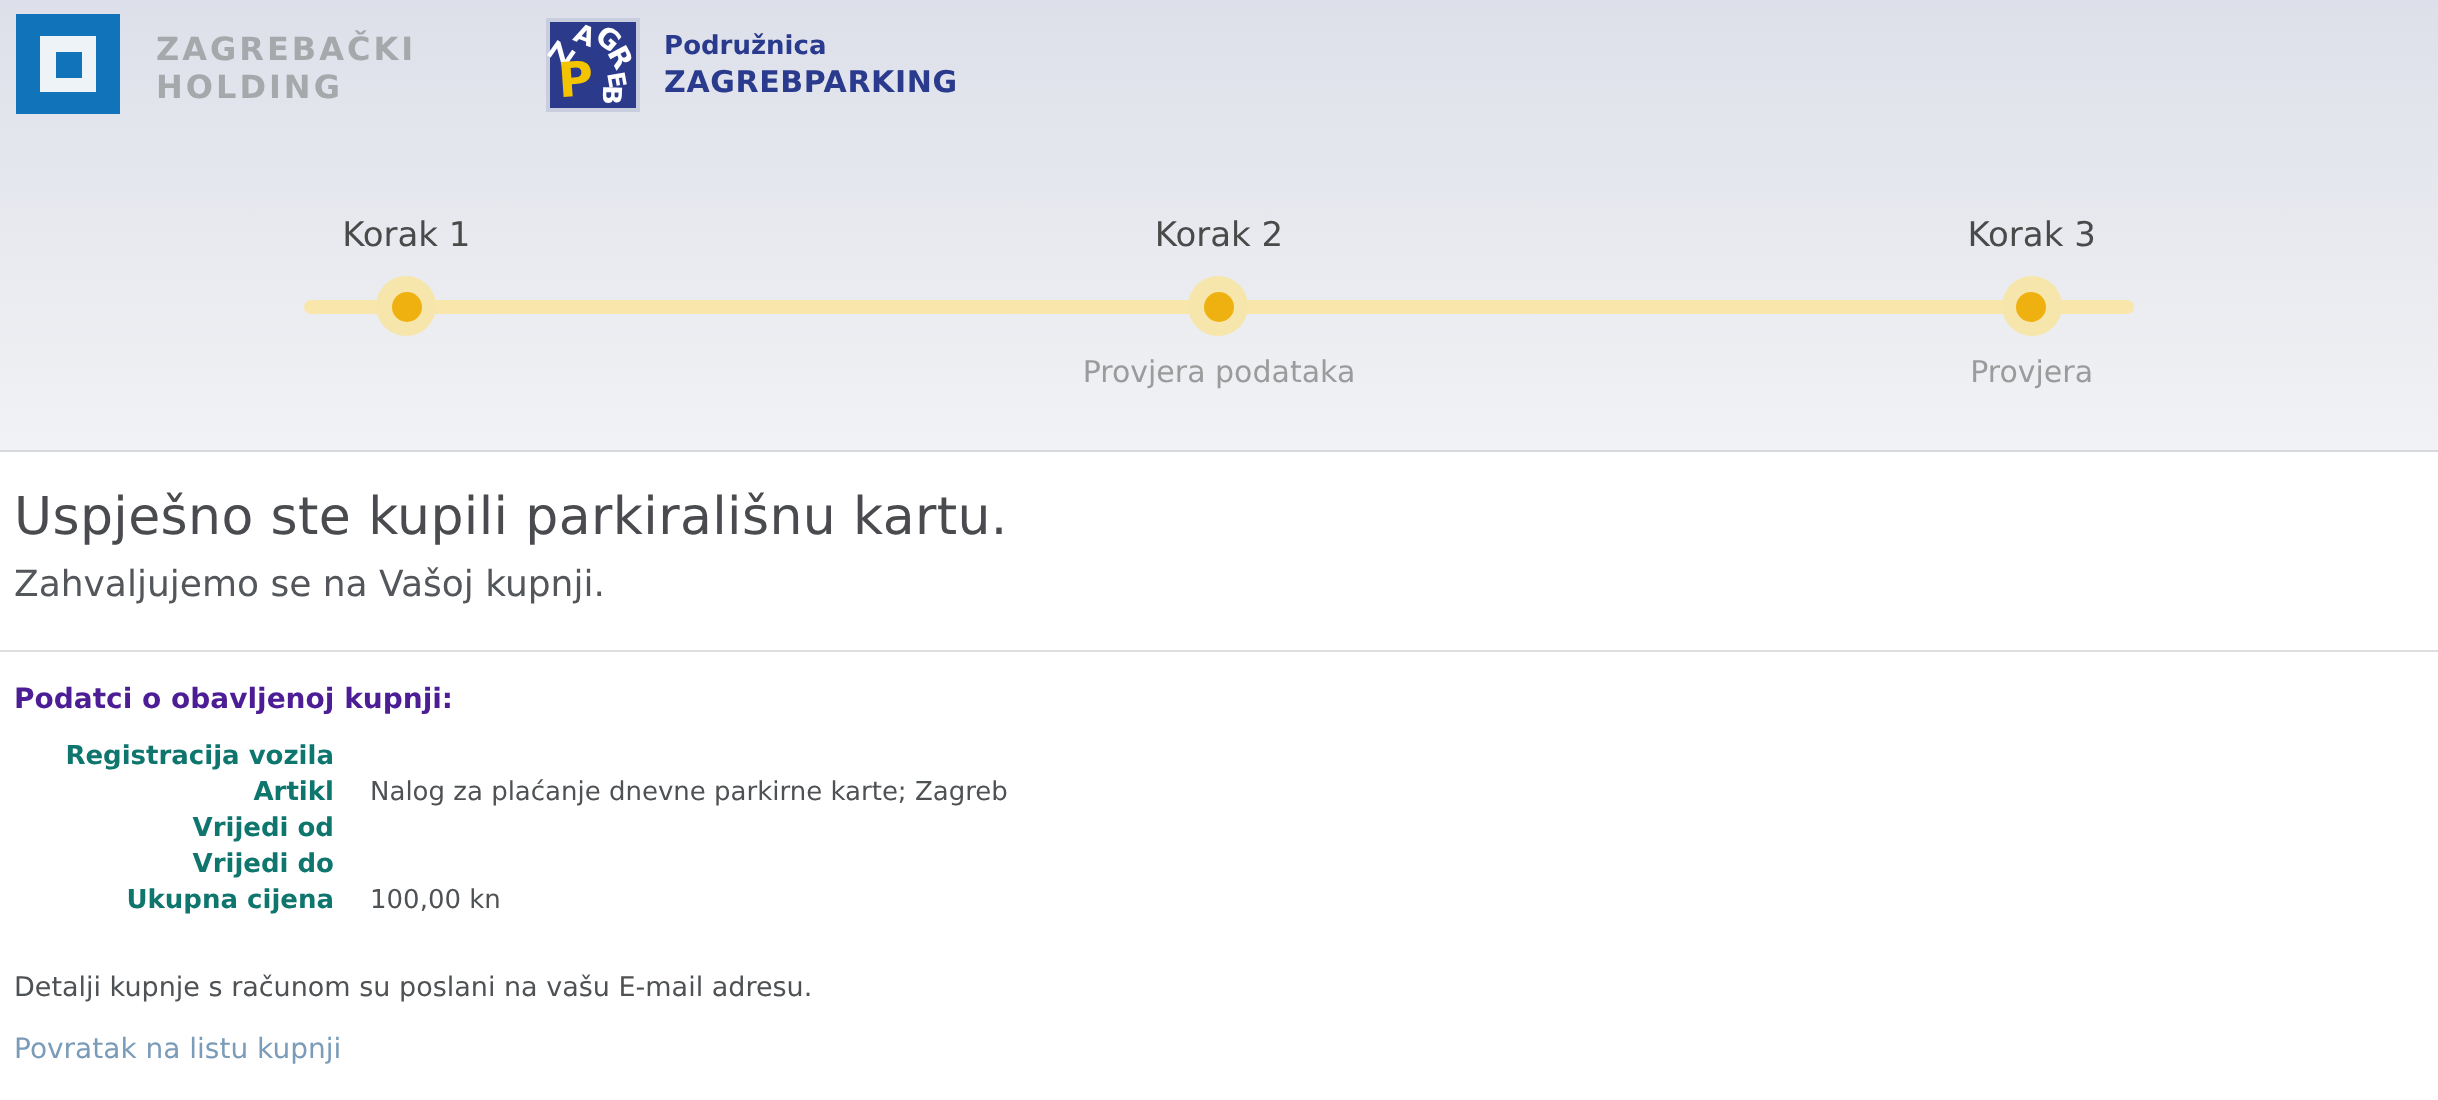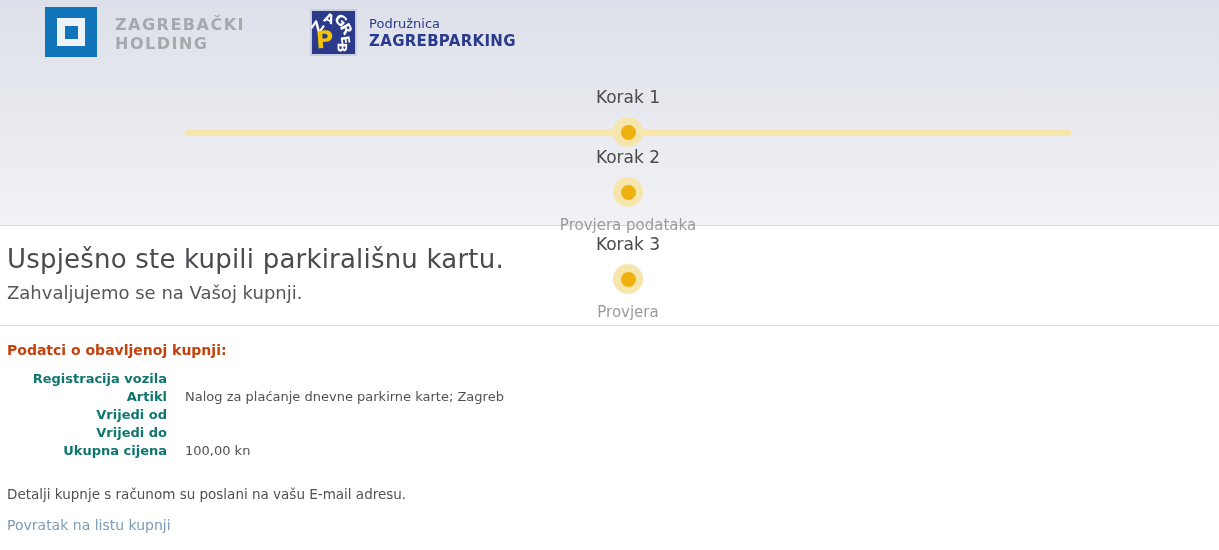--- a/index.html
+++ b/index.html
@@ -7,21 +7,20 @@
   body {
     width:1219px; height:550px; overflow:hidden;
     font-family:"DejaVu Sans","Liberation Sans",sans-serif;
     color:#4f5254;
   }
   
   .hero {
     height:226px;
     background:linear-gradient(180deg,#dde0ea 0%,#e8eaef 55%,#f1f2f5 100%);
     border-bottom:1px solid #d7d9dc;
-    padding-left:37px;
   }
   
   .header { display:flex; align-items:flex-start; padding:7px 0 0 8px; }
   .zgh-logo {
     width:52px; height:50px; background:#1173b9;
     display:flex; align-items:center; justify-content:center;
     flex:0 0 auto;
   }
   .zgh-logo .inner-white {
     width:28px; height:28px; background:#eef3f7;
@@ -38,24 +37,24 @@
   }
   .zp-logo span { position:absolute; color:#fff; font-weight:bold; line-height:1; }
   .zp-logo .lz { left:1px;  top:9px;  font-size:15px; transform:rotate(-55deg); }
   .zp-logo .la { left:12px; top:1px;  font-size:13px; transform:rotate(22deg); }
   .zp-logo .lg { left:23px; top:2px;  font-size:14px; transform:rotate(40deg); }
   .zp-logo .lr { left:29px; top:11px; font-size:14px; transform:rotate(62deg); }
   .zp-logo .le { left:29px; top:23px; font-size:12px; transform:rotate(80deg); }
   .zp-logo .lb { left:25px; top:30px; font-size:13px; transform:rotate(92deg); }
   .zp-logo .lp { left:4px;  top:17px; font-size:24px; color:#f5c400; transform:rotate(-4deg); }
   .branch { margin:8px 0 0 12px; color:#2a3a8c; }
-  .branch .b1 { font-size:13px; font-weight:normal; line-height:17px; }
+  .branch .b1 { font-size:13px; font-weight:bold; line-height:17px; }
   .branch .b2 { font-size:15px; font-weight:bold; line-height:19px; letter-spacing:.3px; }
   
-  .steps { position:relative; margin-top:30px; display:flex;flex-direction:column; }
+  .steps { position:relative; margin-top:51px; display:flex; }
   .steps .track {
     position:absolute; left:12.5%; right:12.5%;
     top:42px; height:7px; background:#f8e6ab; border-radius:4px;
   }
   .step { flex:1 1 25%; text-align:center; position:relative; }
   .step .title { font-size:17px; line-height:20px; color:#4a4a4a; }
   .step .dotrow { height:30px; margin-top:10px; display:flex; justify-content:center; }
   .step .halo {
     width:30px; height:30px; border-radius:50%; background:#f7e6ab;
     display:flex; align-items:center; justify-content:center; position:relative; z-index:1;
@@ -65,21 +64,21 @@
   
   .content { background:#fff; }
   .pagetitle {
     padding-left:7px; margin-top:18px;
     font-size:26px; font-weight:400; color:#494b4e; letter-spacing:.2px;
   }
   .pagesub { padding-left:7px; margin-top:8px; font-size:18px; color:#53565a; }
   .divider { border:none; border-top:1px solid #dcdedf; margin-top:22px; }
   .purchase-heading {
     padding-left:7px; margin-top:16px;
-    font-size:14px; font-weight:bold; color:#c2410c;
+    font-size:14px; font-weight:bold; color:#4c1d95;
   }
   .details { margin-top:12px; }
   .drow { display:flex; line-height:18px; font-size:13px; }
   .drow .dlabel {
     flex:0 0 167px; text-align:right; font-weight:bold; color:#0f766e;
   }
   .drow .dvalue { margin-left:18px; color:#4f5254; }
   .footnote { padding-left:7px; margin-top:26px; font-size:13.5px; color:#4f5254; }
   .backlink {
     display:inline-block; margin:15px 0 0 7px;

